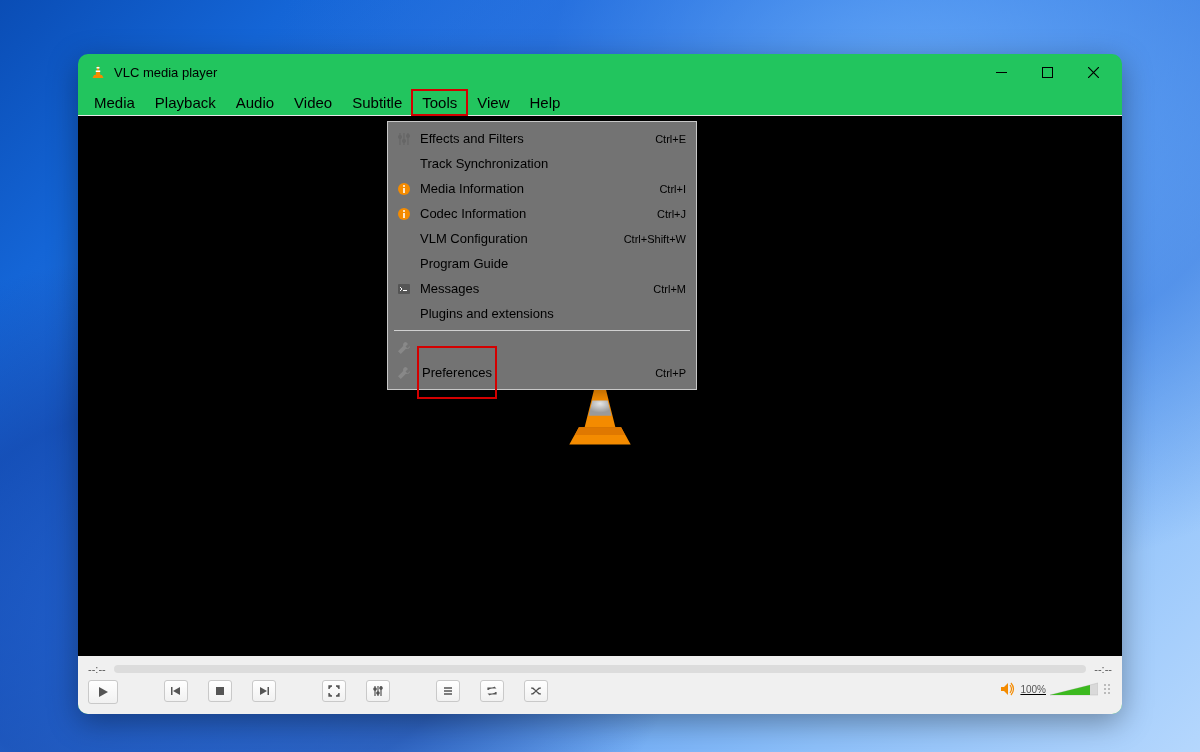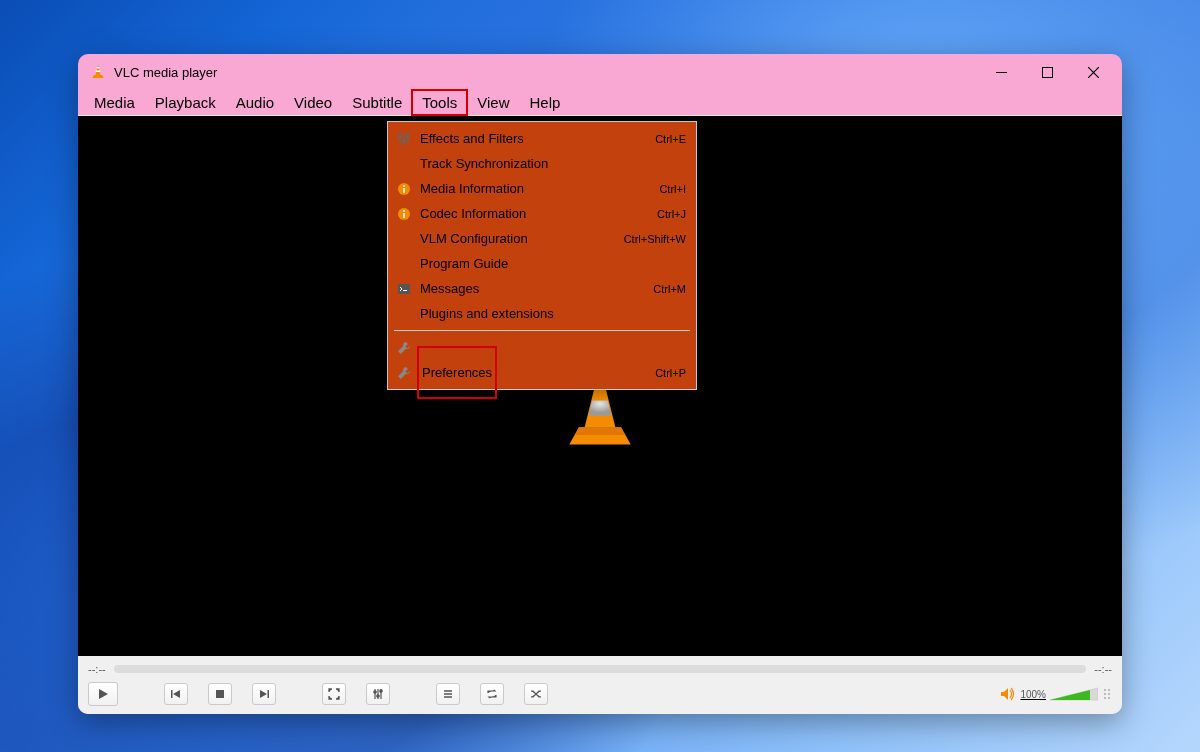--- a/index.html
+++ b/index.html
@@ -16,21 +16,21 @@
   inset: 0;
   background:
     radial-gradient(ellipse 900px 700px at 900px 100px, rgba(110,175,250,0.7) 0%, rgba(40,110,220,0.5) 40%, transparent 70%),
     radial-gradient(ellipse 700px 500px at 200px 600px, rgba(30,90,200,0.8) 0%, rgba(15,60,160,0.6) 40%, transparent 70%),
     radial-gradient(ellipse 600px 400px at 600px 400px, rgba(150,200,255,0.4) 0%, transparent 60%);
 }
 .window {
   position: absolute;
   left: 78px; top: 54px;
   width: 1044px; height: 660px;
-  background: #f9a8d4;
+  background: #22c55e;
   border-radius: 10px;
   box-shadow: 0 8px 30px rgba(0,0,0,0.35);
   display: flex;
   flex-direction: column;
   overflow: visible;
 }
 .titlebar {
   height: 36px;
   display: flex;
   align-items: center;
@@ -75,21 +75,21 @@
   position: relative;
   display: flex;
   align-items: center;
   justify-content: center;
 }
 .big-cone { width: 96px; height: 96px; position: relative; top: 24px; }
 .dropdown {
   position: absolute;
   left: 387px; top: 121px;
   width: 310px;
-  background: #c2410c;
+  background: #737373;
   border: 1px solid #c8c8c8;
   box-shadow: 2px 4px 10px rgba(0,0,0,0.25);
   padding: 4px 0;
   z-index: 10;
 }
 .drop-item {
   height: 25px;
   display: flex;
   align-items: center;
   padding: 0 10px 0 6px;
@@ -125,21 +125,21 @@
 }
 .time-text { font-size: 11px; color: #555; }
 .seek {
   flex: 1; height: 8px;
   background: #dcdcdc;
   border-radius: 4px;
   position: relative;
 }
 .button-row {
   display: flex;
-  align-items: center;
+  align-items: flex-start;
   gap: 20px;
   height: 28px;
   margin-top: 2px;
   text-decoration: underline;
 }
 .ctrl-btn {
   width: 24px; height: 22px;
   display: flex; align-items: center; justify-content: center;
   border: 1px solid #c9c9c9;
   border-radius: 3px;

